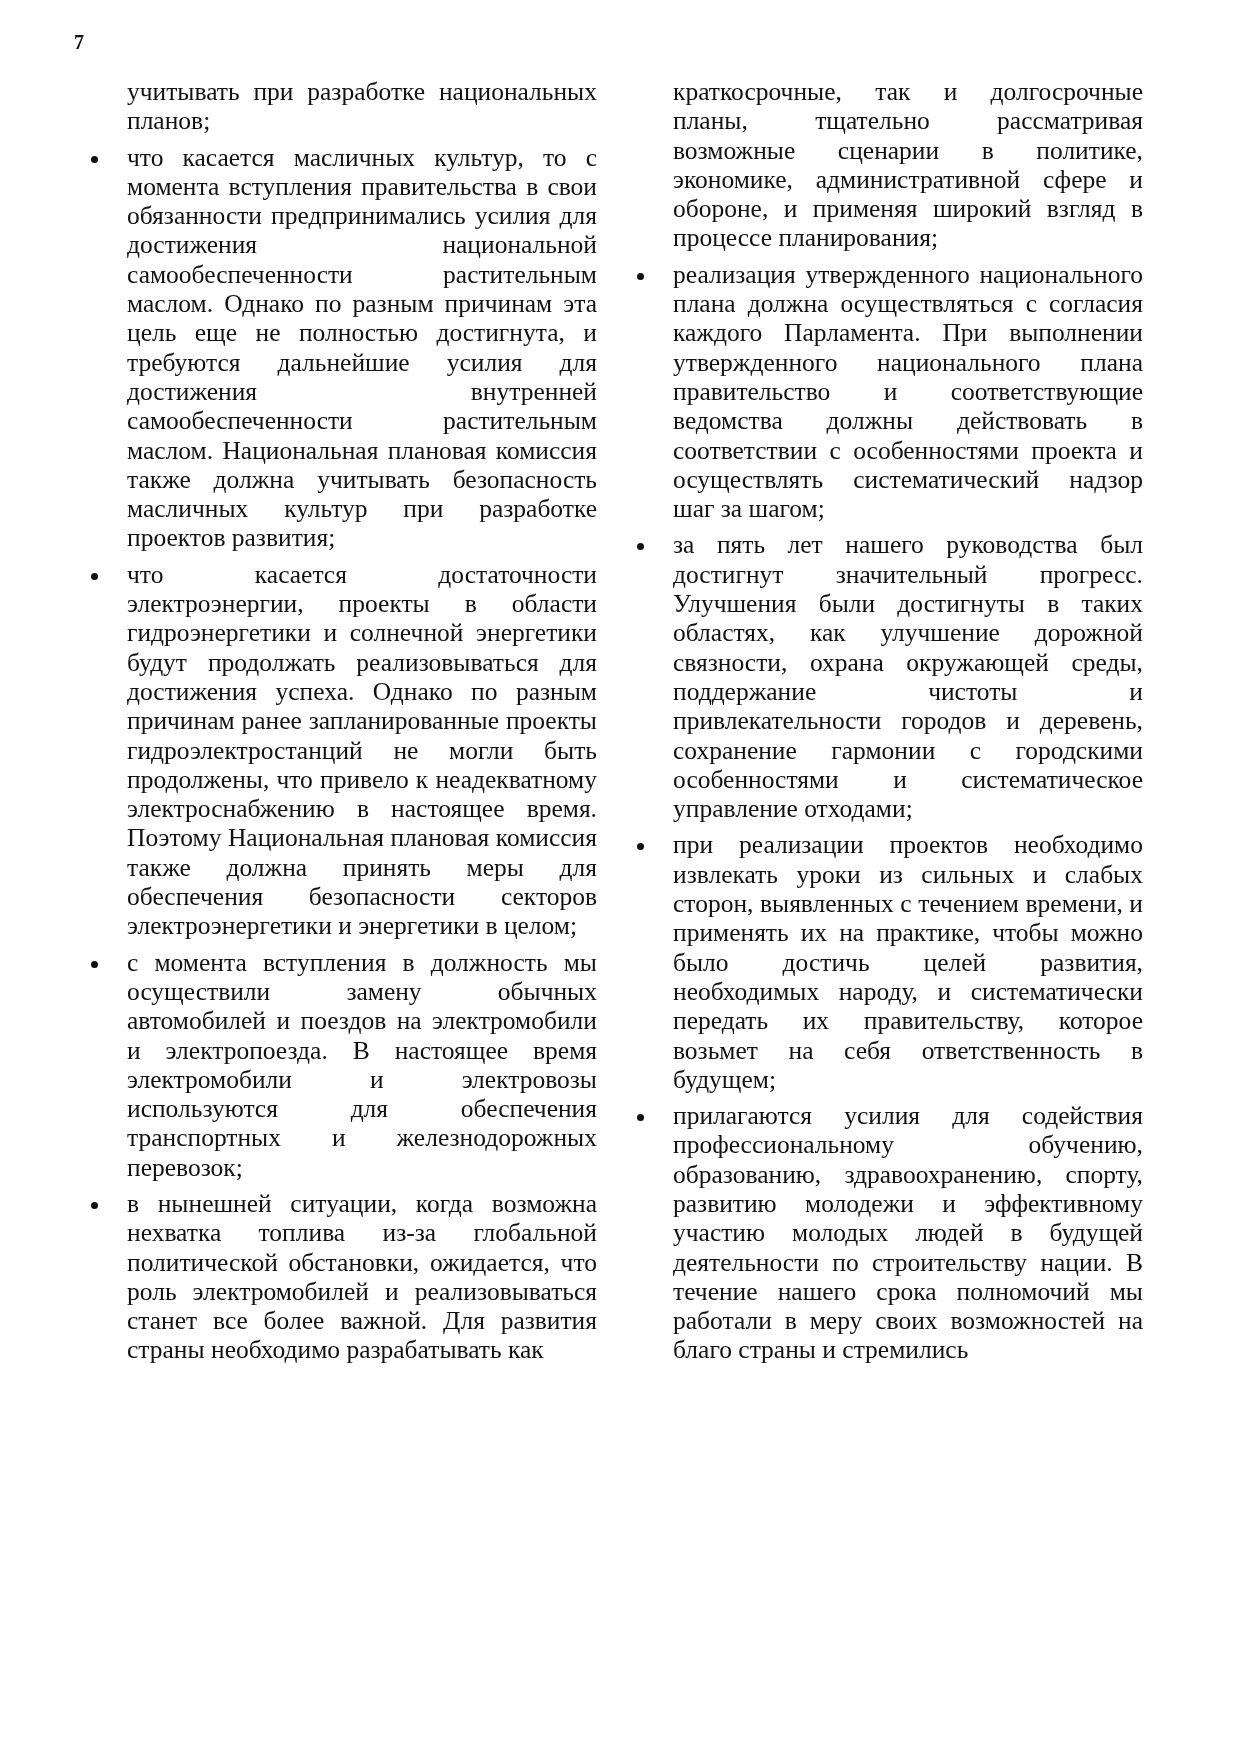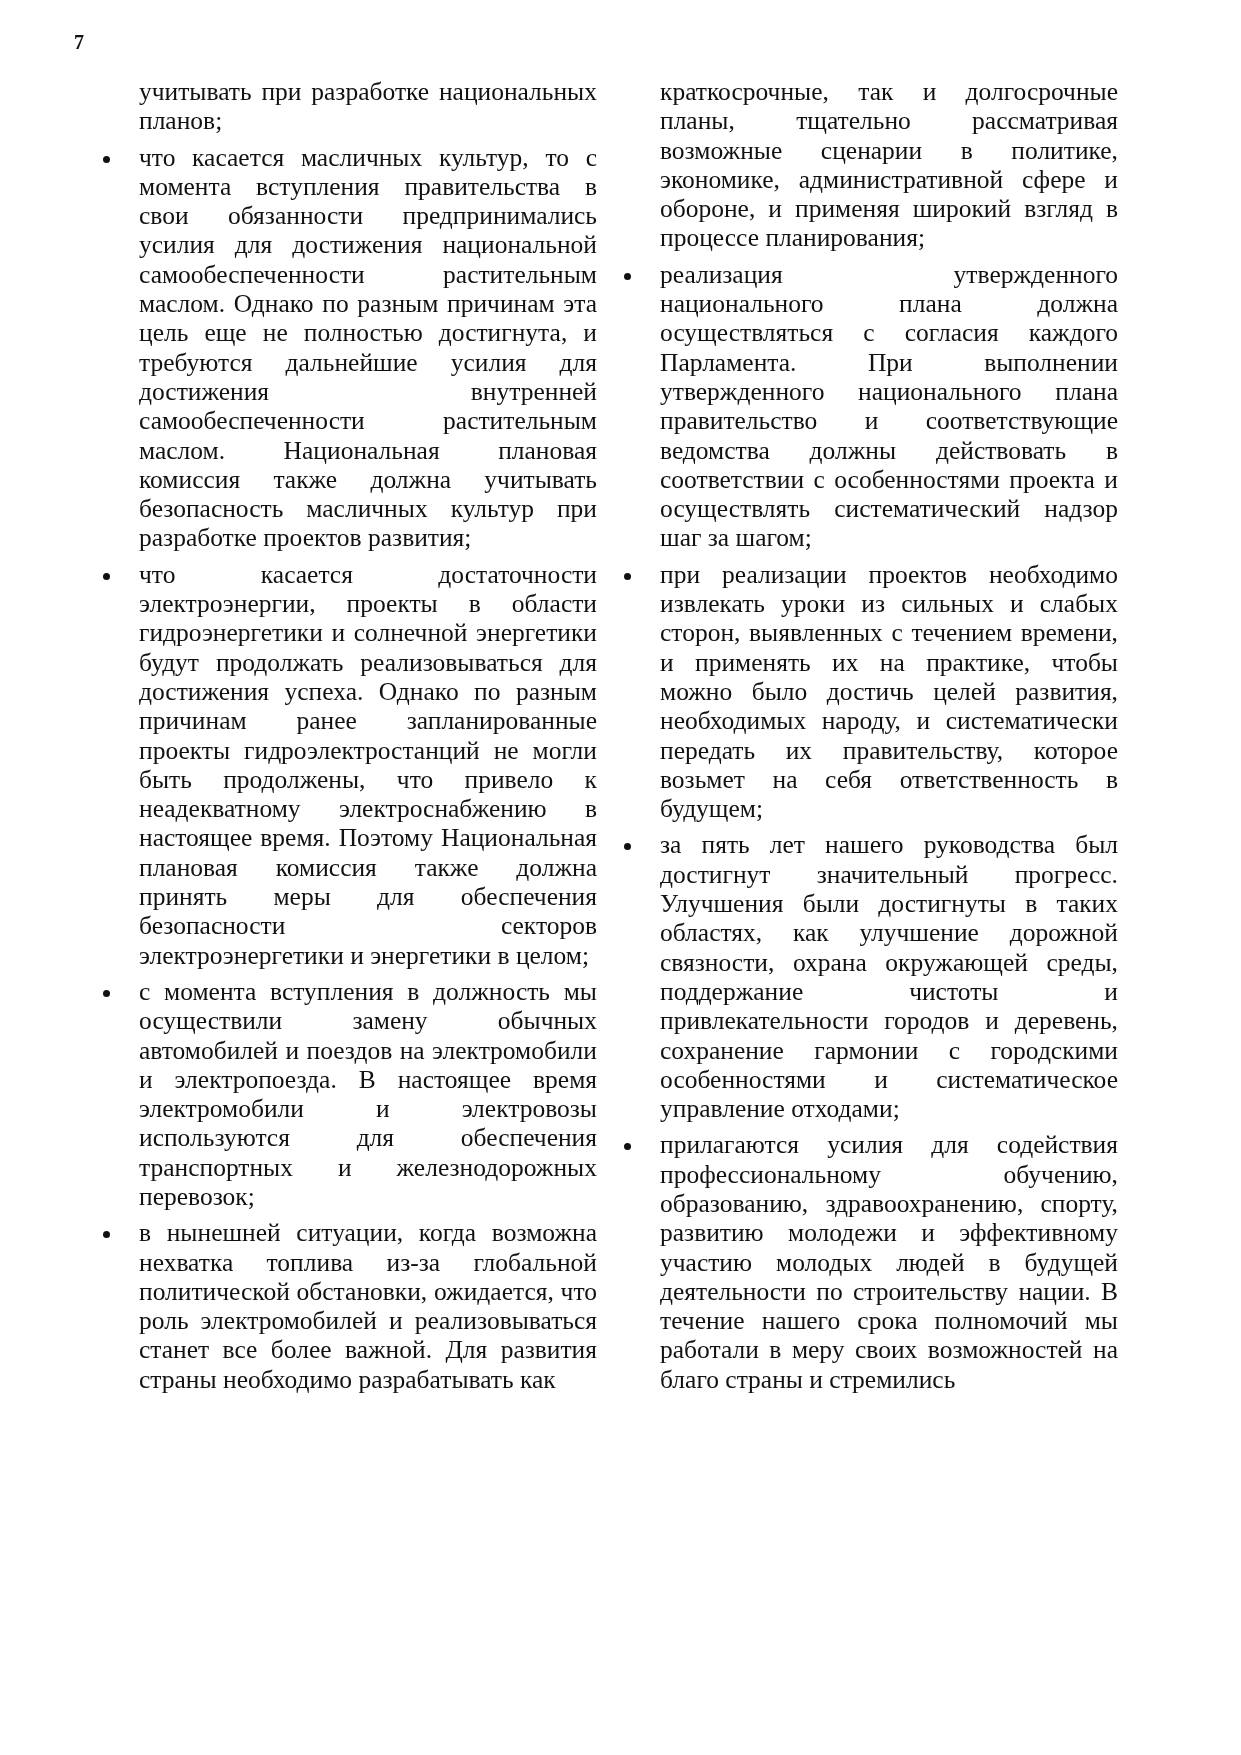--- a/index.html
+++ b/index.html
@@ -22,27 +22,27 @@
       font-size: 20px;
       font-weight: bold;
       line-height: 24px;
     }
     .column {
       position: absolute;
       top: 77px;
       width: 470px;
     }
     .col-left { left: 127px; }
-    .col-right { left: 648px; }
+    .col-right { left: 673px; }
     .para {
       position: relative;
       font-size: 25.5px;
       line-height: 29.3px;
       text-align: justify;
-      margin: 0 0 7px 12px;
+      margin: 0 0 7px 0;
       hyphens: none;
       word-spacing: 0px;
     }
     .para .bullet {
       position: absolute;
       left: -36px;
       top: 0;
       width: 12px;
       font-size: 22px;
       line-height: 29.3px;
@@ -89,23 +89,23 @@
 <div class="column col-right">
   <p class="para">
     <span class="text">краткосрочные, так и долгосрочные планы, тщательно рассматривая возможные сценарии в политике, экономике, административной сфере и обороне, и применяя широкий взгляд в процессе планирования;</span>
   </p>
   <p class="para">
     <span class="bullet"></span>
     <span class="text">реализация утвержденного национального плана должна осуществляться с согласия каждого Парламента. При выполнении утвержденного национального плана правительство и соответствующие ведомства должны действовать в соответствии с особенностями проекта и осуществлять систематический надзор шаг за шагом;</span>
   </p>
   <p class="para">
     <span class="bullet"></span>
-    <span class="text">при реализации проектов необходимо извлекать уроки из сильных и слабых сторон, выявленных с течением времени, и применять их на практике, чтобы можно было достичь целей развития, необходимых народу, и систематически передать их правительству, которое возьмет на себя ответственность в будущем;</span>
+    <span class="text">за пять лет нашего руководства был достигнут значительный прогресс. Улучшения были достигнуты в таких областях, как улучшение дорожной связности, охрана окружающей среды, поддержание чистоты и привлекательности городов и деревень, сохранение гармонии с городскими особенностями и систематическое управление отходами;</span>
   </p>
   <p class="para">
     <span class="bullet"></span>
-    <span class="text">за пять лет нашего руководства был достигнут значительный прогресс. Улучшения были достигнуты в таких областях, как улучшение дорожной связности, охрана окружающей среды, поддержание чистоты и привлекательности городов и деревень, сохранение гармонии с городскими особенностями и систематическое управление отходами;</span>
+    <span class="text">при реализации проектов необходимо извлекать уроки из сильных и слабых сторон, выявленных с течением времени, и применять их на практике, чтобы можно было достичь целей развития, необходимых народу, и систематически передать их правительству, которое возьмет на себя ответственность в будущем;</span>
   </p>
   <p class="para">
     <span class="bullet"></span>
     <span class="text">прилагаются усилия для содействия профессиональному обучению, образованию, здравоохранению, спорту, развитию молодежи и эффективному участию молодых людей в будущей деятельности по строительству нации. В течение нашего срока полномочий мы работали в меру своих возможностей на благо страны и стремились</span>
   </p>
 </div>
 
 </body></html>

